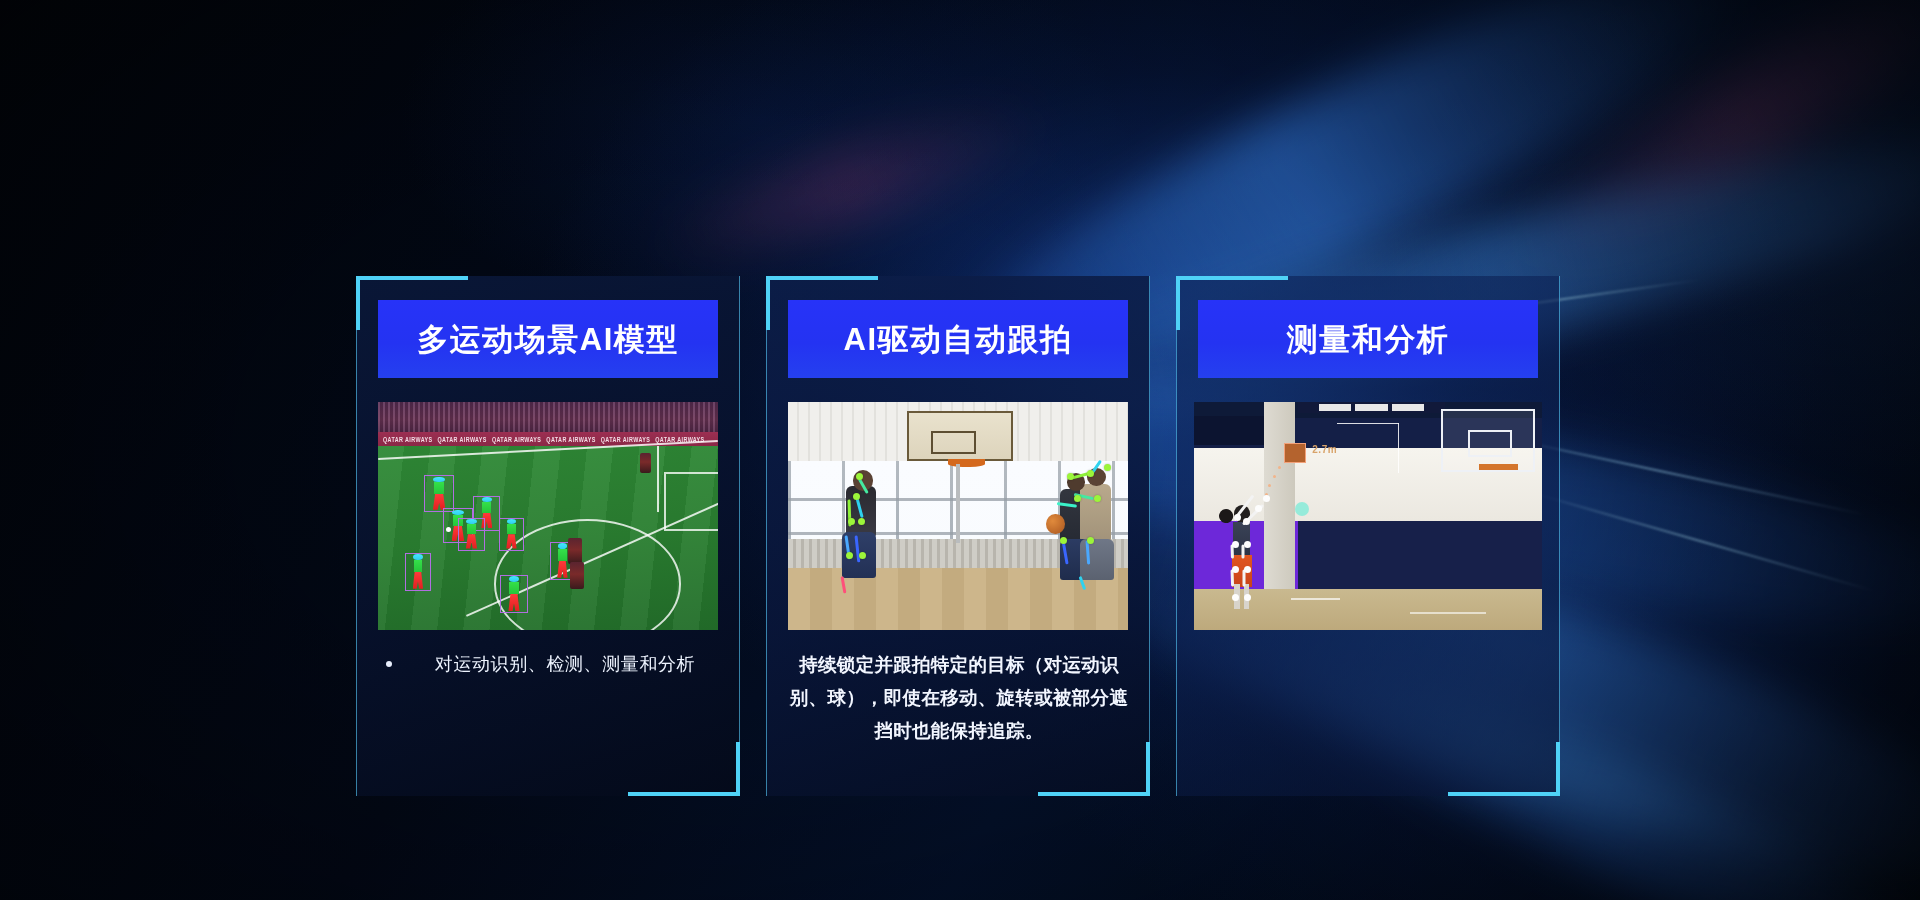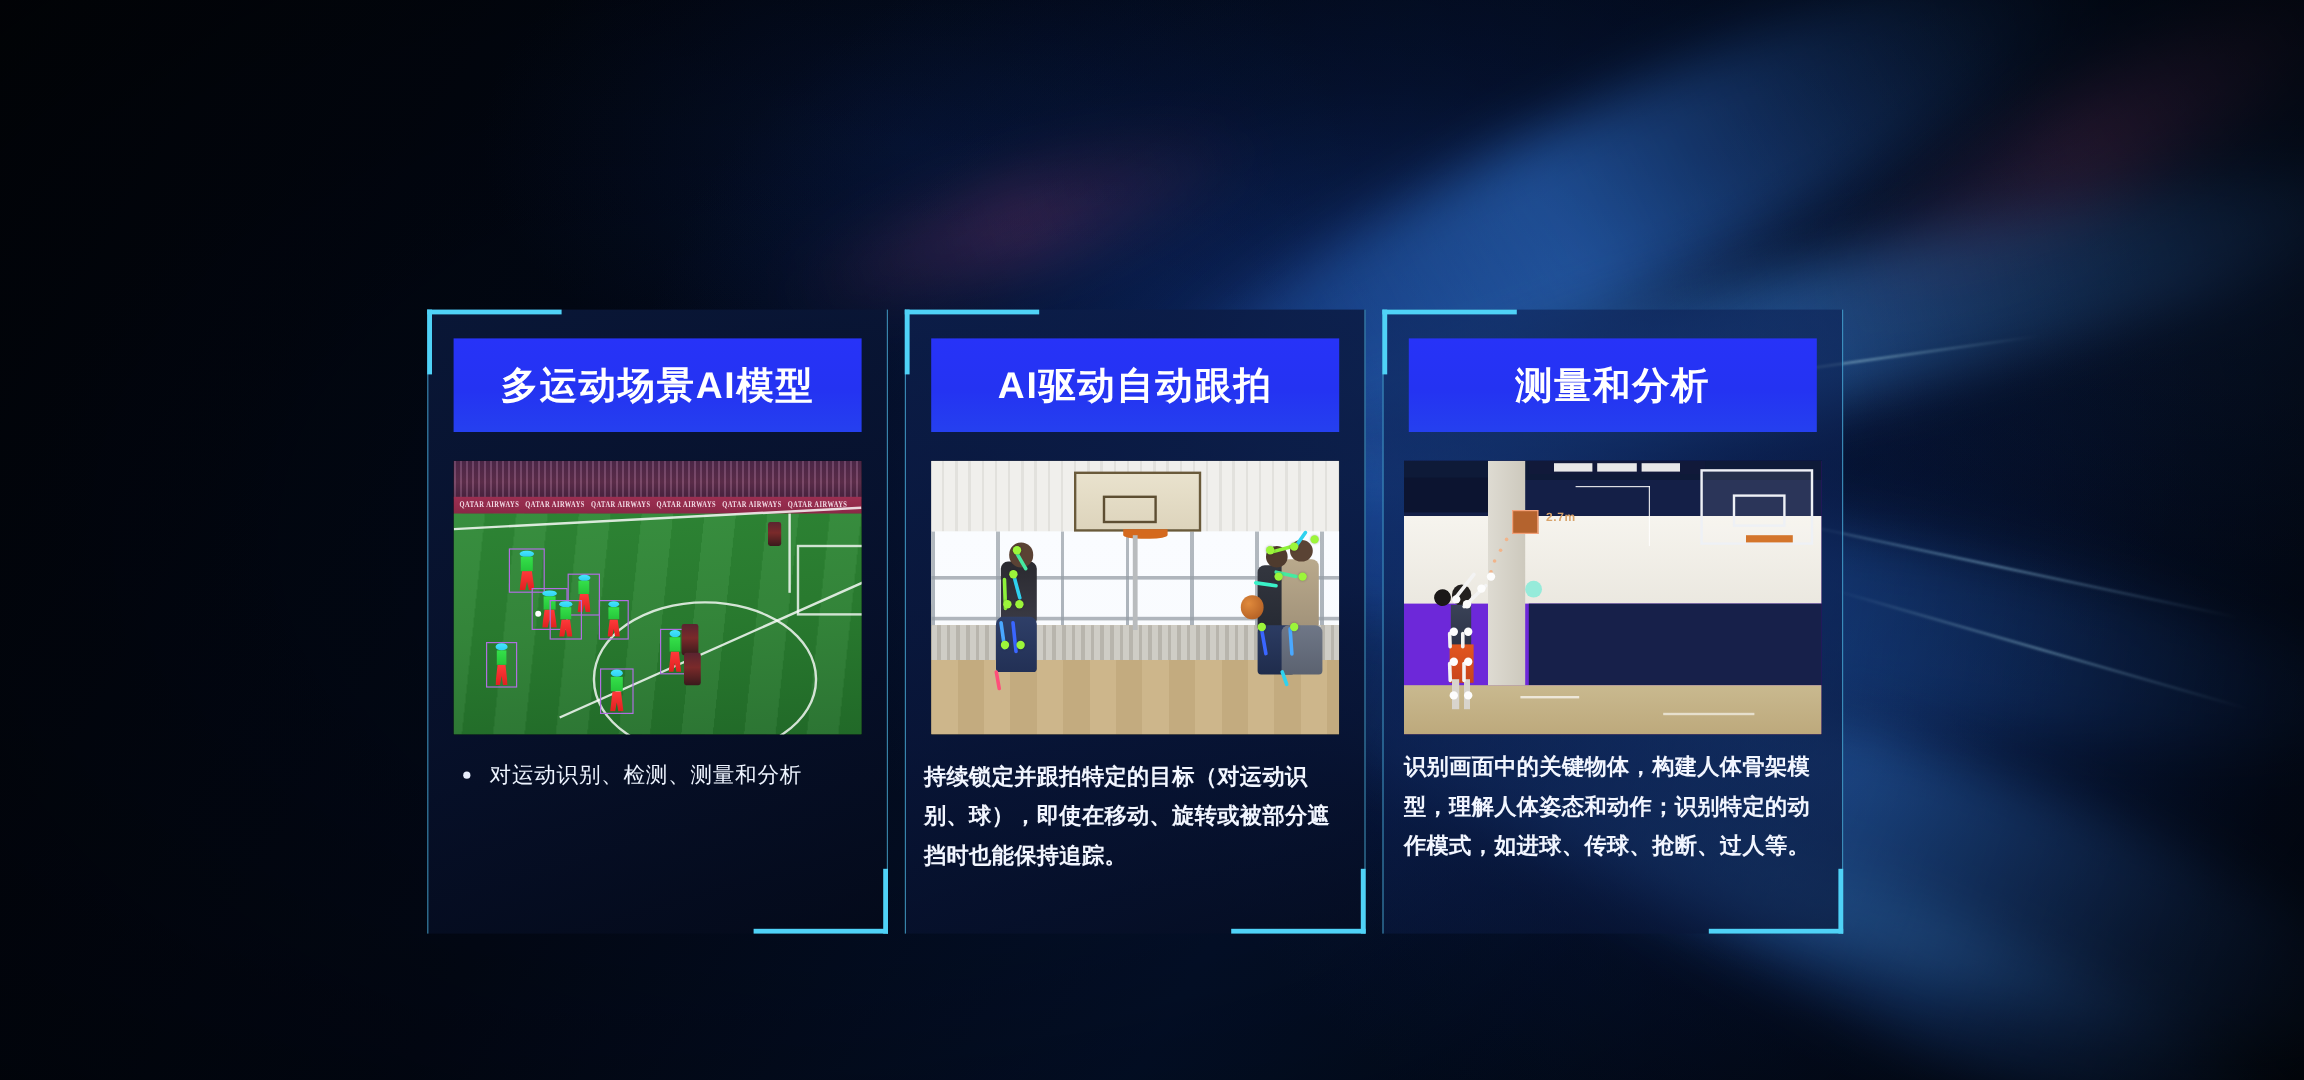--- a/index.html
+++ b/index.html
@@ -40,21 +40,21 @@
       transform:rotate(-30deg);filter:blur(26px);}
   .s7{width:420px;height:70px;left:640px;top:150px;
       background:linear-gradient(90deg,rgba(140,40,70,0) 0%,rgba(148,44,74,.30) 50%,rgba(140,40,70,0) 100%);
       transform:rotate(-18deg);filter:blur(24px);}
   .fineline{position:absolute;height:2px;mix-blend-mode:screen;filter:blur(1px);
     background:linear-gradient(90deg,rgba(110,180,255,0),rgba(150,205,255,.75),rgba(110,180,255,0));}
   .bg-vignette{position:absolute;inset:0;
     background:radial-gradient(ellipse 1300px 820px at 760px 450px, rgba(0,0,0,0) 30%, rgba(0,0,0,.55) 100%);}
 
   
-  .cards{position:absolute;left:356px;top:258px;width:1204px;height:520px;display:flex;gap:14px;}
+  .cards{position:absolute;left:356px;top:276px;width:1204px;height:520px;display:flex;gap:26px;text-align:center;}
   .card{position:relative;width:384px;height:520px;}
 
   .card-panel{position:absolute;inset:0;}
   .card1 .card-panel{background:linear-gradient(160deg,rgba(10,24,58,.92) 0%,rgba(7,17,44,.90) 55%,rgba(4,10,26,.88) 100%);}
   .card2 .card-panel{background:linear-gradient(160deg,rgba(12,30,74,.88) 0%,rgba(9,22,58,.86) 55%,rgba(5,13,34,.84) 100%);}
   .card3 .card-panel{background:linear-gradient(160deg,rgba(14,38,92,.70) 0%,rgba(12,32,80,.62) 55%,rgba(8,20,52,.58) 100%);}
 
   
   .rail{position:absolute;width:1px;top:0;bottom:0;background:rgba(86,200,246,.62);}
   .rail-l{left:0;} .rail-r{right:0;}
@@ -80,21 +80,21 @@
   .body{position:absolute;left:22px;right:18px;top:372px;}
   .bullets{list-style:none;margin:0;padding:0;}
   .bullets li{position:relative;color:#eef4ff;font-size:18px;line-height:33px;padding-left:30px;letter-spacing:.6px;}
   .bullets li::before{content:"";position:absolute;left:8px;top:13px;width:6px;height:6px;border-radius:50%;background:#e8eefc;}
   .para{color:#f2f6ff;font-size:18.5px;line-height:33px;letter-spacing:.3px;font-weight:700;margin:0;}
   .card3 .body{top:364px;left:18px;right:14px;}
   .card2 .body{top:372px;left:16px;right:14px;}
 
   
   .soccer{position:absolute;inset:0;background:
-    linear-gradient(180deg,#3a2440 0%,#4a2a4e 10%,#7d2b48 14%,#8e2f4e 18%,#2f7a2f 22%,#2f8a33 55%,#2a7a2c 100%); font-family: Liberation Serif, serif;}
+    linear-gradient(180deg,#3a2440 0%,#4a2a4e 10%,#7d2b48 14%,#8e2f4e 18%,#2f7a2f 22%,#2f8a33 55%,#2a7a2c 100%);}
   .crowd{position:absolute;left:0;right:0;top:0;height:14%;
     background:
       repeating-linear-gradient(90deg, rgba(255,255,255,.10) 0 2px, rgba(0,0,0,.18) 2px 5px),
       linear-gradient(180deg,#5b2e55 0%,#6d3558 55%,#53284a 100%);}
   .adband{position:absolute;left:0;right:0;top:13%;height:6.2%;
     background:linear-gradient(180deg,#9c2f52 0%,#8a2846 100%);
     display:flex;align-items:center;overflow:hidden;}
   .adband span{color:#f3dce6;font-size:5.4px;letter-spacing:.4px;white-space:nowrap;font-weight:700;
     transform:scaleY(1.35);padding-left:5px;}
   .pitch{position:absolute;left:0;right:0;top:19.2%;bottom:0;
@@ -414,18 +414,15 @@
           <span class="joint" style="left:14.4%;top:72%;"></span>
           <span class="joint" style="left:11%;top:84%;"></span>
           <span class="joint" style="left:14.4%;top:84%;"></span>
         </div>
 
         <div class="measline" style="left:28%;top:86%;width:14%;height:2px;opacity:.8;"></div>
         <div class="measline" style="left:62%;top:92%;width:22%;height:2px;opacity:.7;"></div>
       </div>
     </div>
 
-    <div class="body">
-      <p class="para">识别画面中的关键物体，构建人体骨架模型，理解人体姿态和动作；识别特定的动作模式，如进球、传球、抢断、过人等。</p>
-    </div>
   </section>
 
 </div>
 
 </body></html>

